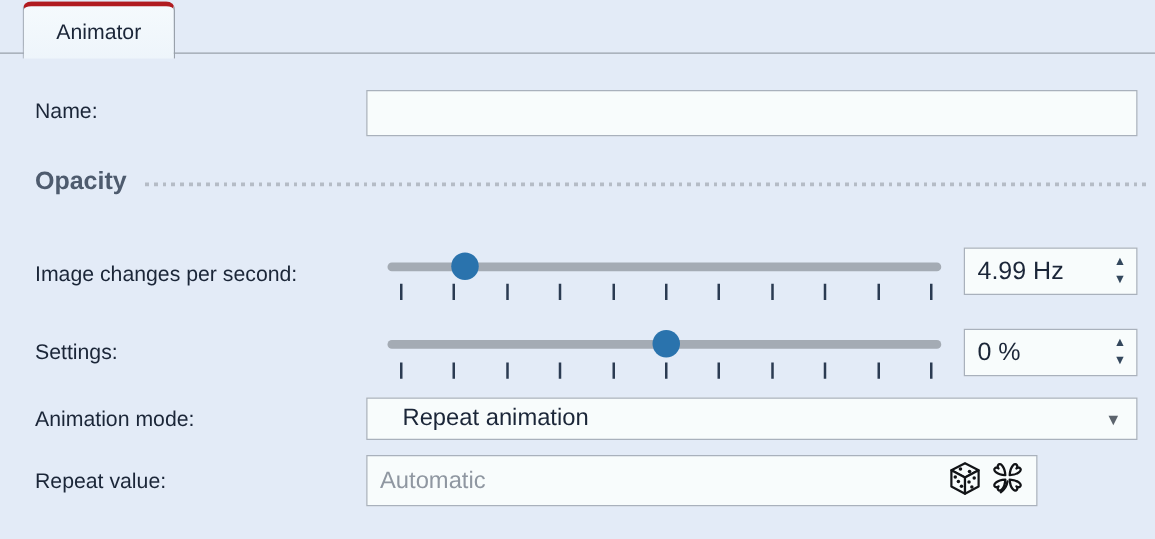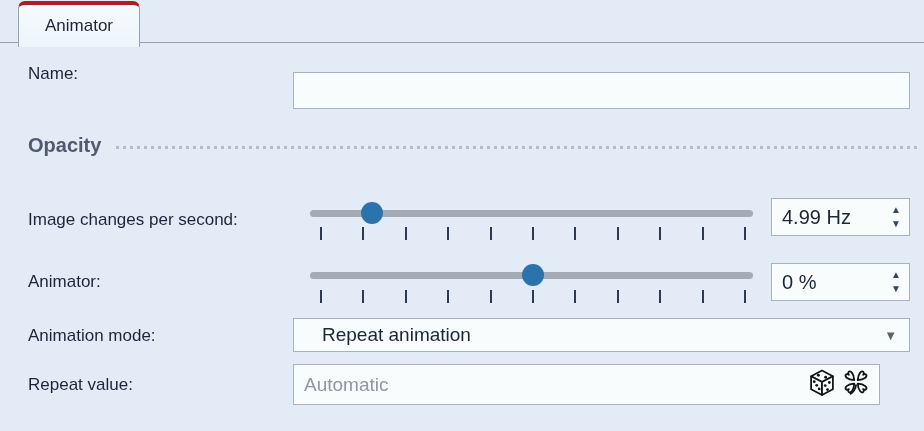--- a/index.html
+++ b/index.html
@@ -79,40 +79,40 @@
   
   .dropdown {
     box-sizing:border-box; position:absolute; left:293px; top:318px; width:617px; height:34px;
     background:#f8fcfc; border:1px solid #a9b1bc;
     display:flex; align-items:center; padding:0 12px 0 28px; font-size:19px;
   }
   .dropdown-arrow { margin-left:auto; color:#5c646d; font-size:13px; }
 
   
   .random-wrap {
-    box-sizing:border-box; position:absolute; left:293px; top:364px; width:587px; height:41px;
+    box-sizing:border-box; position:absolute; left:293px; top:364px; width:537px; height:41px;
     background:#f8fcfc; border:1px solid #a9b1bc;
     display:flex; align-items:center; padding:0 6px 0 0;
   }
   .random-wrap .text-input { flex:1; }
   .icon-btn { background:none; border:none; padding:0 3px; display:flex; align-items:center; cursor:default; }
 </style>
 </head>
 <body>
 
 <div class="app">
 
   <div class="tabbar-line"></div>
 
   <div class="tab tab-active">
     <span>Animator</span>
   </div>
 
 
-  <div class="lbl" style="top:64px">Name:</div>
+  <div class="lbl" style="top:79px">Name:</div>
   <div class="field" style="top:72px; height:37px">
     <input class="text-input" type="text" value="" style="">
   </div>
 
   <div class="section-title">Opacity</div>
   <div class="section-rule"></div>
 
   <div class="lbl" style="top:210px">Image changes per second:</div>
   <div class="slider-track" style="top:210px">
     <div class="thumb" style="left: calc(14.1% - 11px);"></div>
@@ -131,21 +131,21 @@
       <div class="tick" style="left: 100%;"></div>
     </div>
   <div class="spin" style="top:198px">
     <input class="spin-input" type="text" value="4.99 Hz" style="">
     <span class="spin-arrows">
       <span class="spin-btn">▲</span>
       <span class="spin-btn">▼</span>
     </span>
   </div>
 
-  <div class="lbl" style="top:272px">Animator:</div>
+  <div class="lbl" style="top:272px">Settings:</div>
   <div class="slider-track" style="top:272px">
     <div class="thumb" style="left: calc(50.3% - 11px);"></div>
   </div>
   <div class="ticks" style="top:290px">
       <div class="tick" style="left: 0%;"></div>
       <div class="tick" style="left: 10%;"></div>
       <div class="tick" style="left: 20%;"></div>
       <div class="tick" style="left: 30%;"></div>
       <div class="tick" style="left: 40%;"></div>
       <div class="tick" style="left: 50%;"></div>

